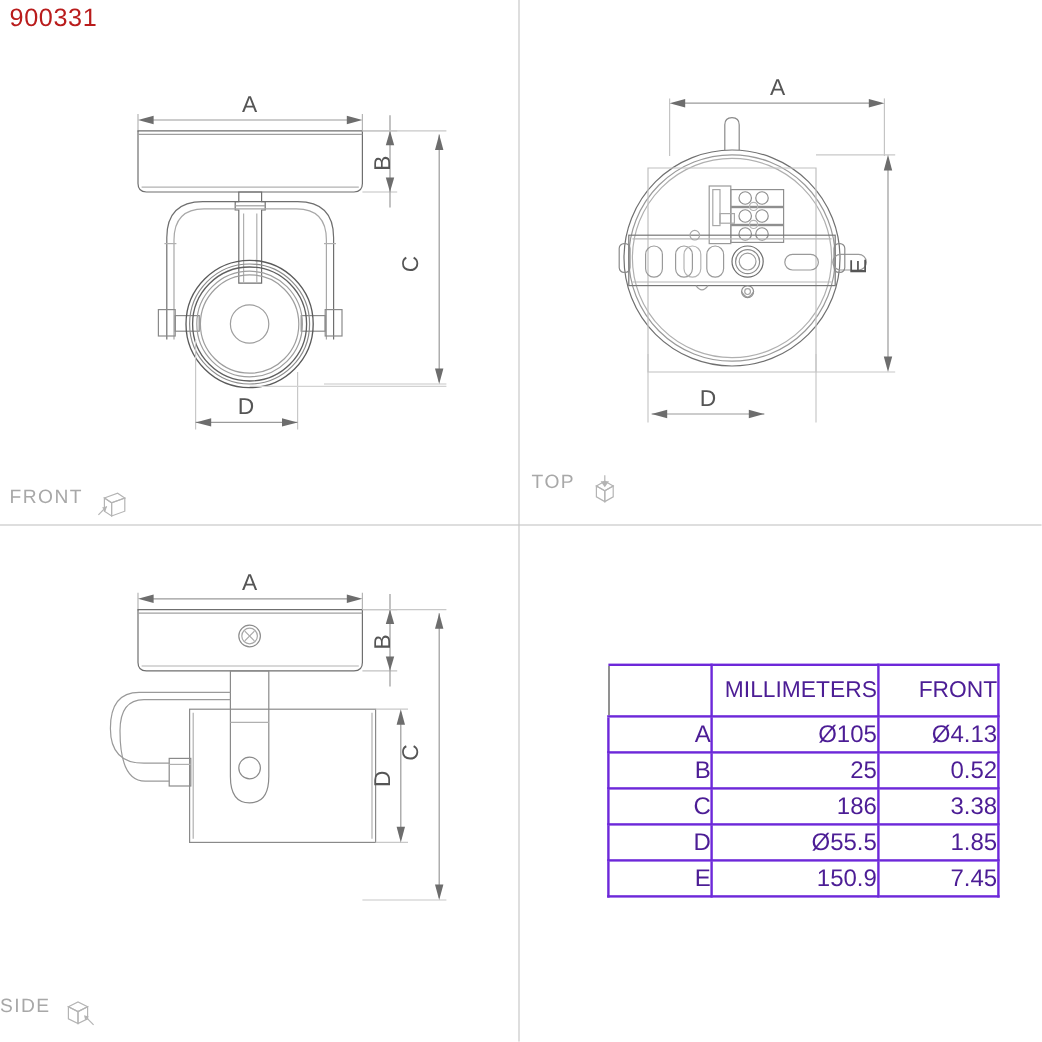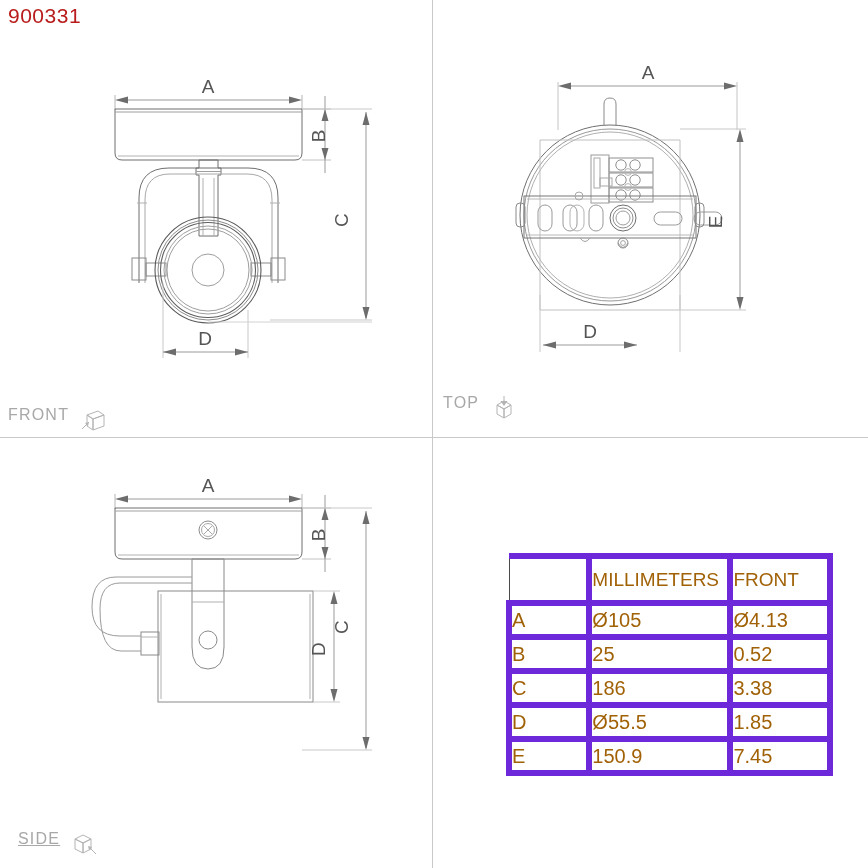--- a/index.html
+++ b/index.html
@@ -40,40 +40,40 @@
     display: flex;
     align-items: flex-start;
     gap: 10px;
     color: #a8a8a8;
     font-size: 16px;
     letter-spacing: 1.2px;
   }
   .view-label .cube { display: block; }
   #label-front { left: 8px; top: 406px; }
   #label-top   { left: 443px; top: 394px; }
-  #label-side  { left: 18px; top: 830px; text-decoration: underline; }
+  #label-side  { left: 0; top: 830px; }
 
   svg { display: block; }
   .dwg {
     position: absolute;
     left: 0; top: 0;
   }
   
   #dim-table {
     position: absolute;
     left: 506px;
     top: 553px;
     width: 327px;
     border-collapse: collapse;
     font-family: "Liberation Sans", sans-serif;
   }
   #dim-table td, #dim-table th {
-    border: 6px solid #6d28d9;
-    text-align: left;
-    color: #a16207;
+    border: 2px solid #6d28d9;
+    text-align: right;
+    color: #4c1d95;
     font-weight: normal;
     font-size: 19px;
     padding: 0;
   }
   #dim-table thead th { height: 41px; font-size: 19px; }
   #dim-table tbody td { height: 28px; font-size: 20px; }
   #dim-table .col-key { width: 88px; }
   #dim-table .col-mm  { width: 137px; }
   #dim-table .col-in  { width: 100px; }
   #dim-table thead .col-key { border-left: 1px solid #4a4a4a; }

